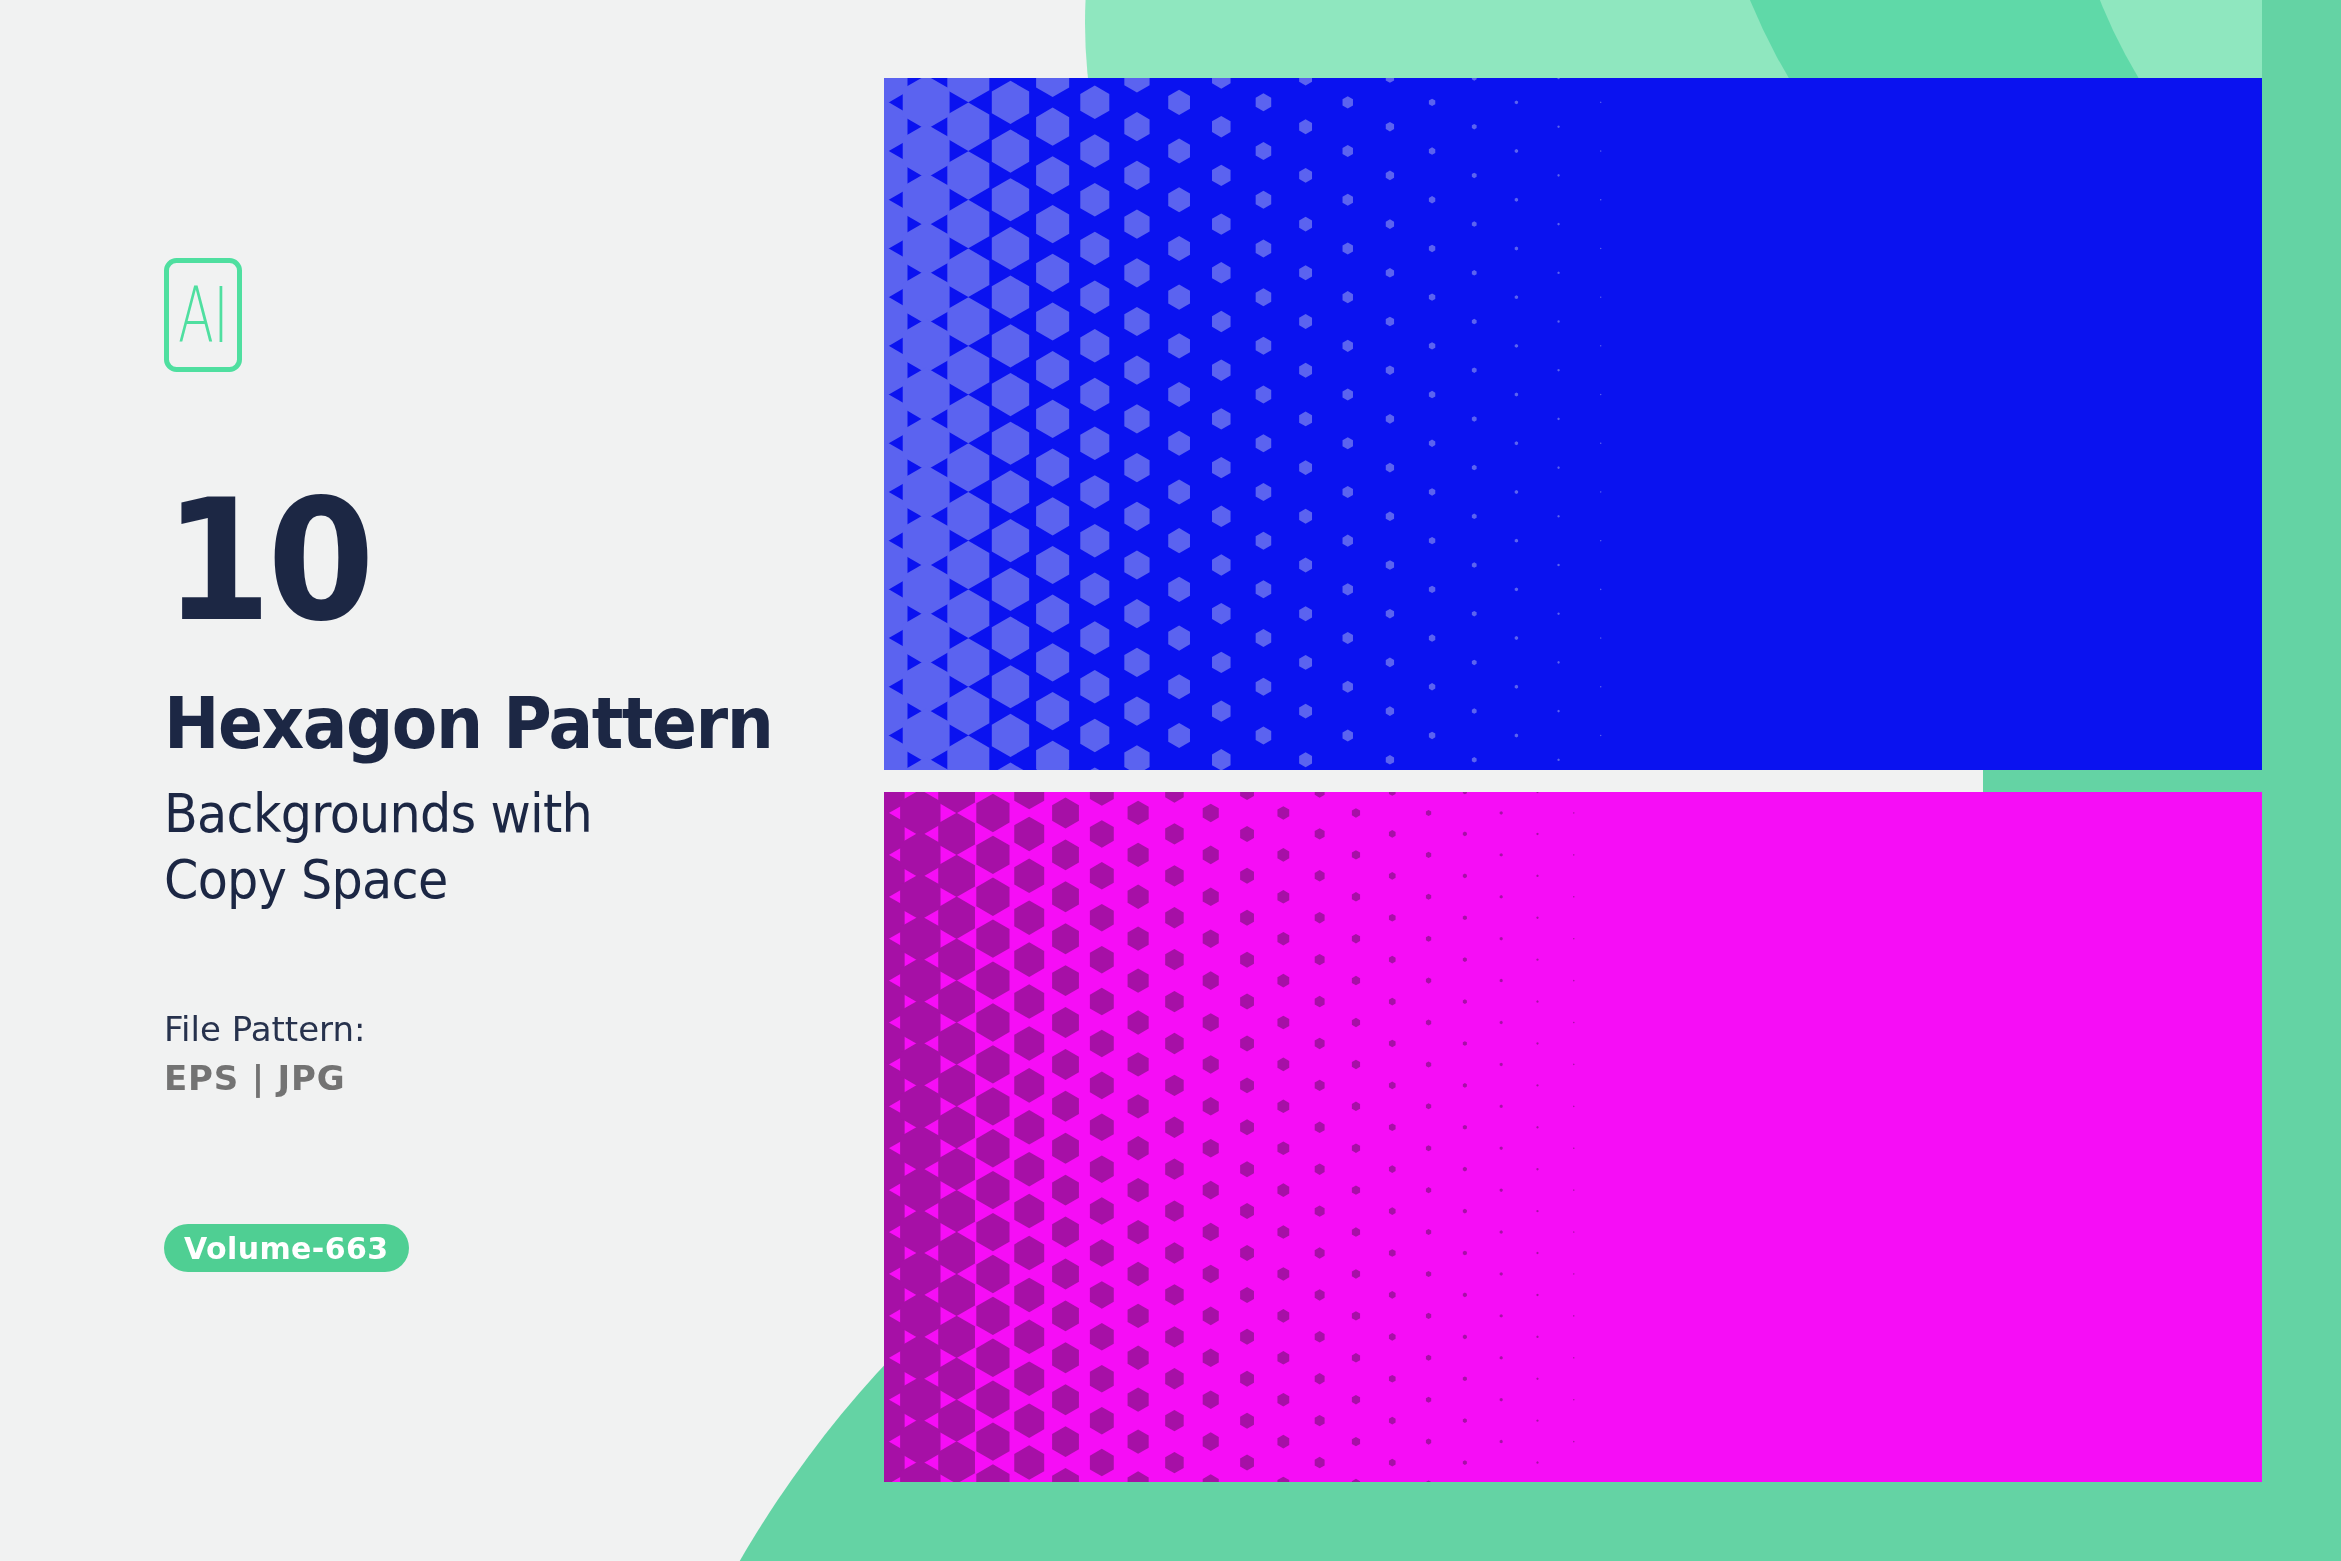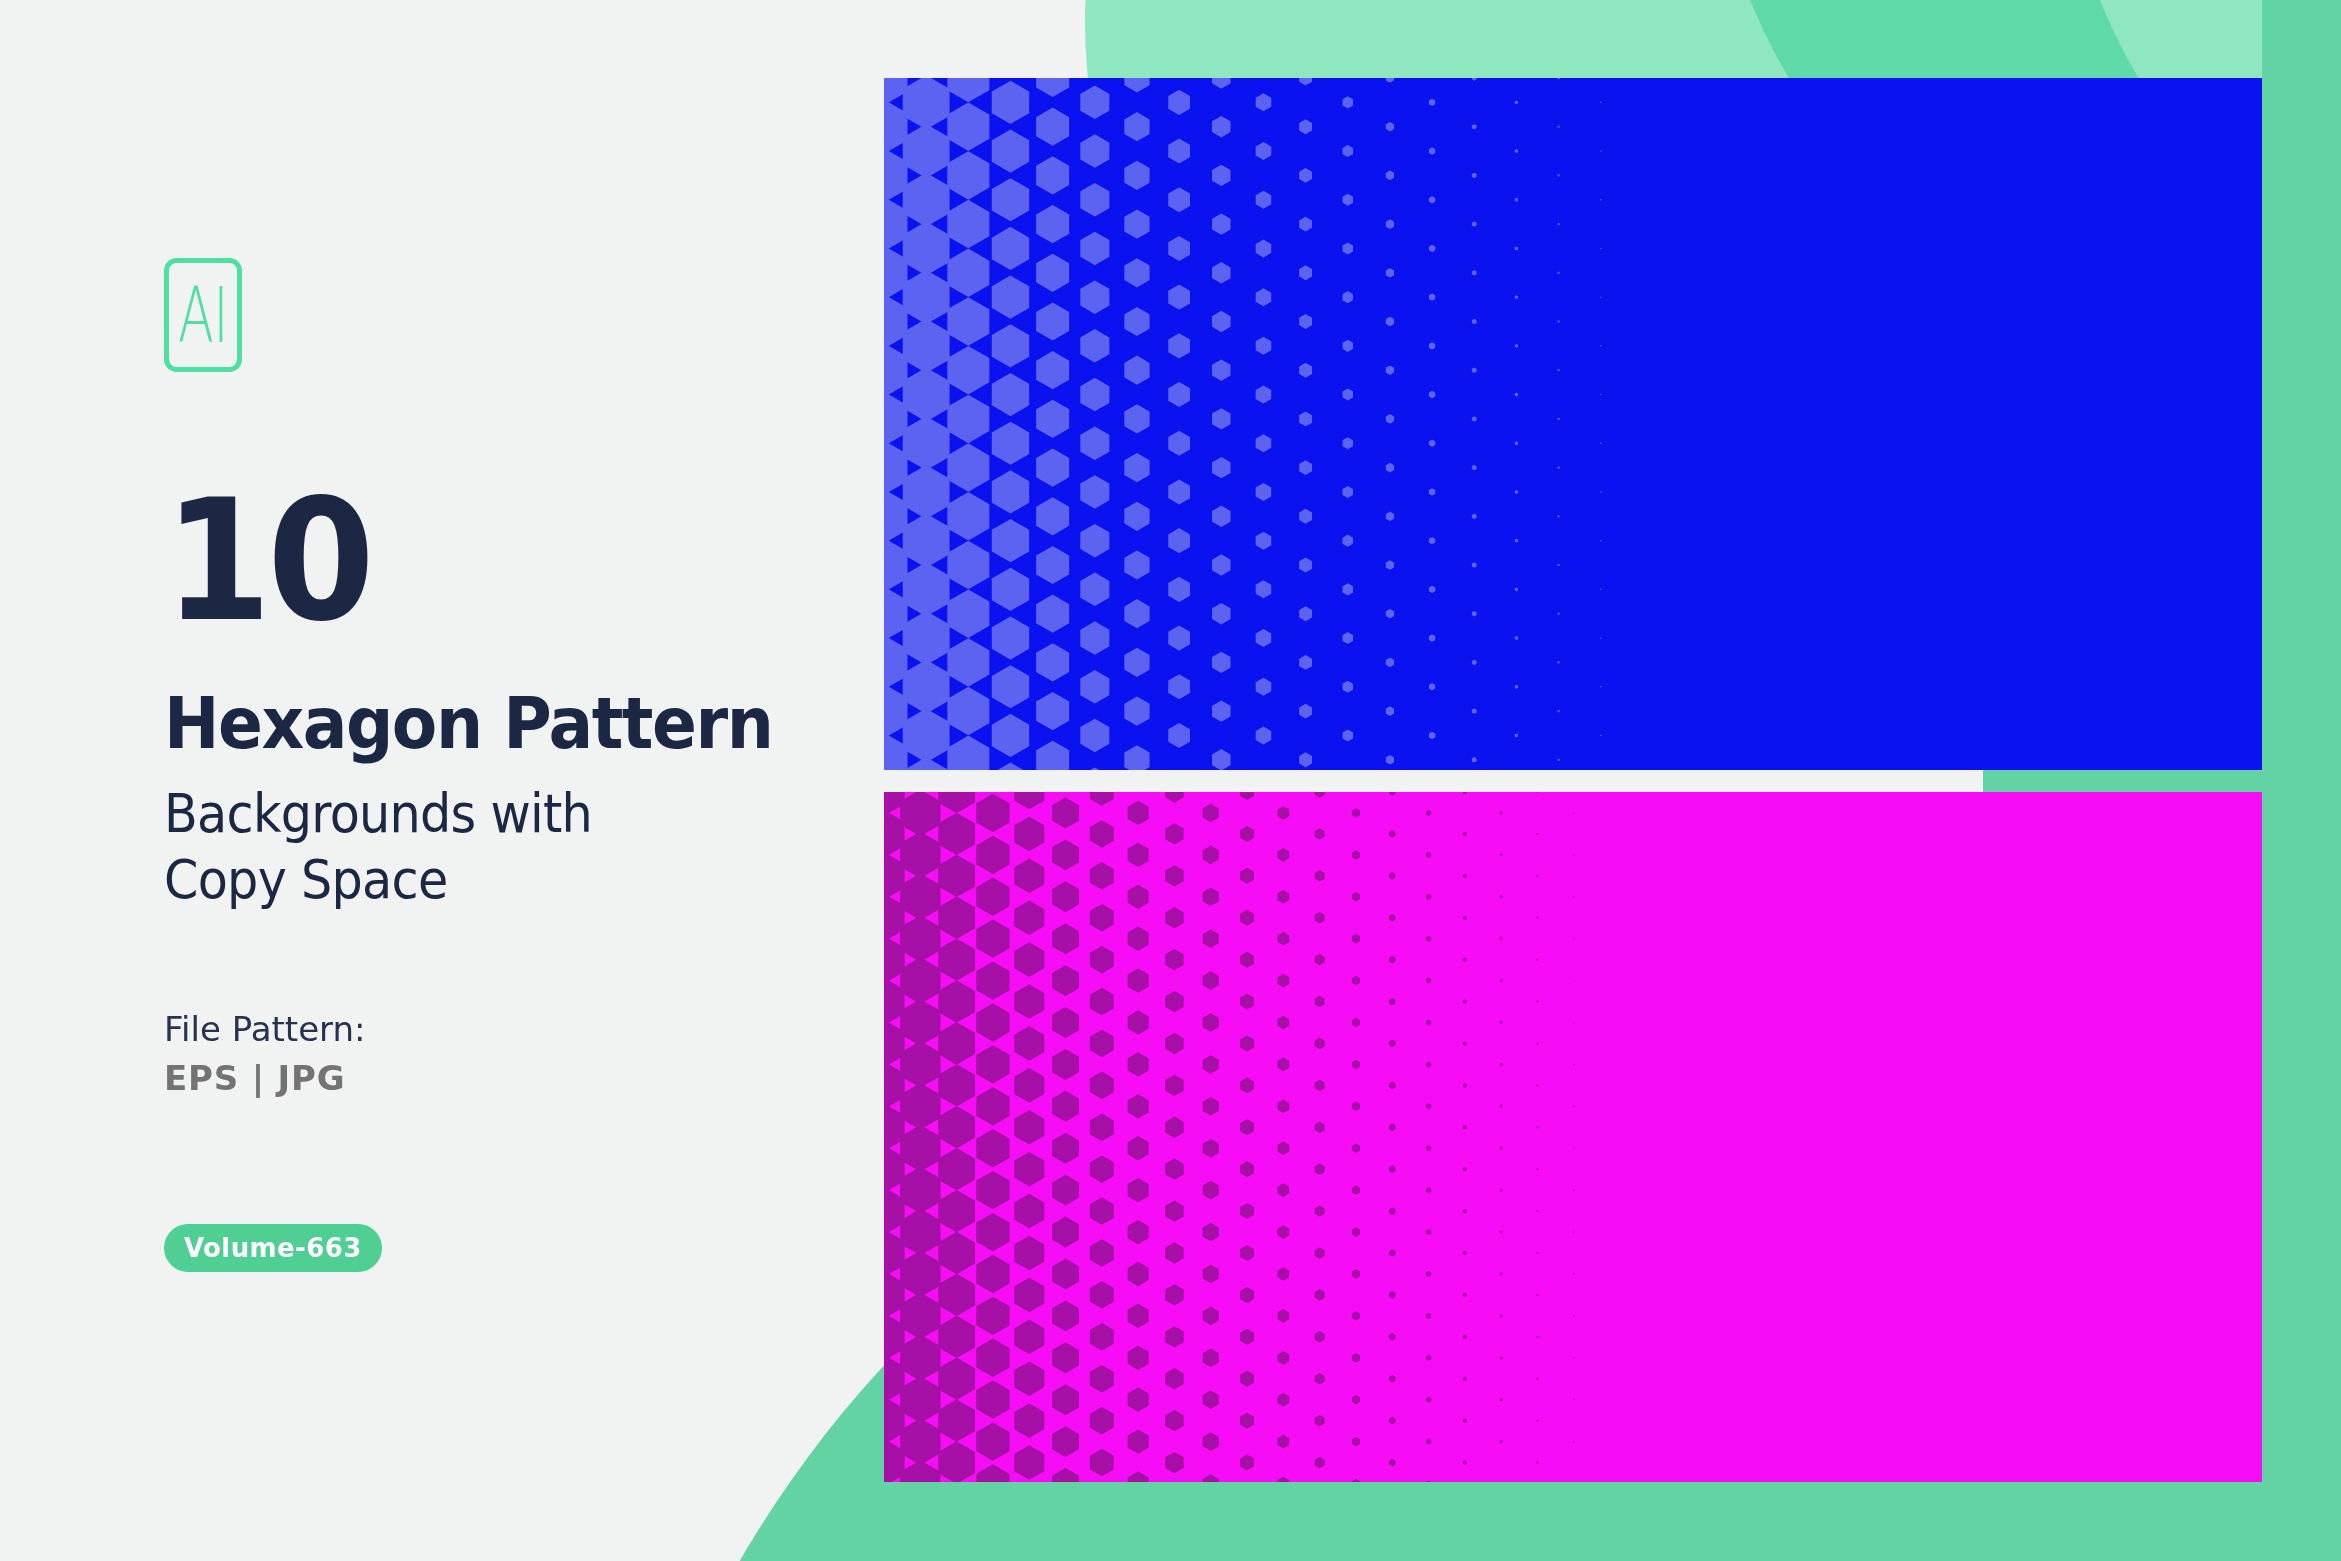--- a/index.html
+++ b/index.html
@@ -150,21 +150,21 @@
     left:0px;top:1224px;
     height:48px;
     padding:0 20px;
     border-radius:24px;
     background:#4fcf93;
     display:flex;align-items:center;justify-content:center;
   }
   #volume-badge .vtext{
     font-family:"DejaVu Sans", sans-serif;
     font-weight:bold;
-    font-size:26px;
+    font-size:30px;
     color:#ffffff;
     letter-spacing:0.4px;
     white-space:nowrap;
   }
 
   
   .panel{
     position:absolute;
     overflow:hidden;
     z-index:5;

